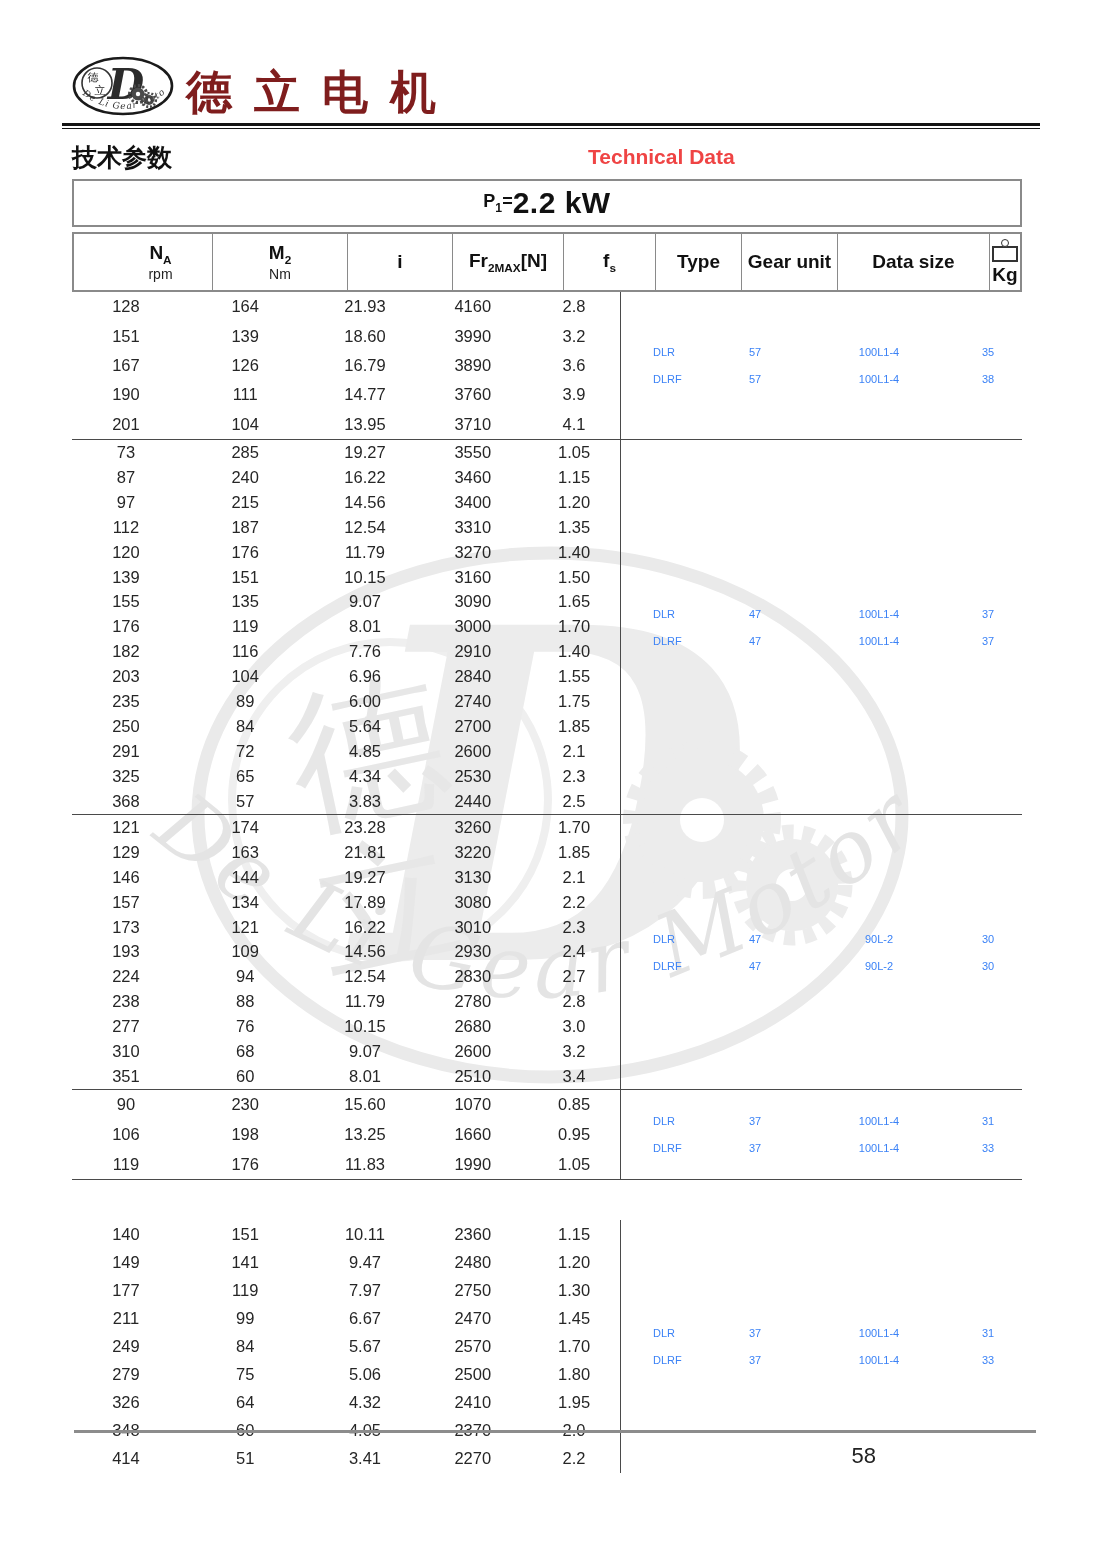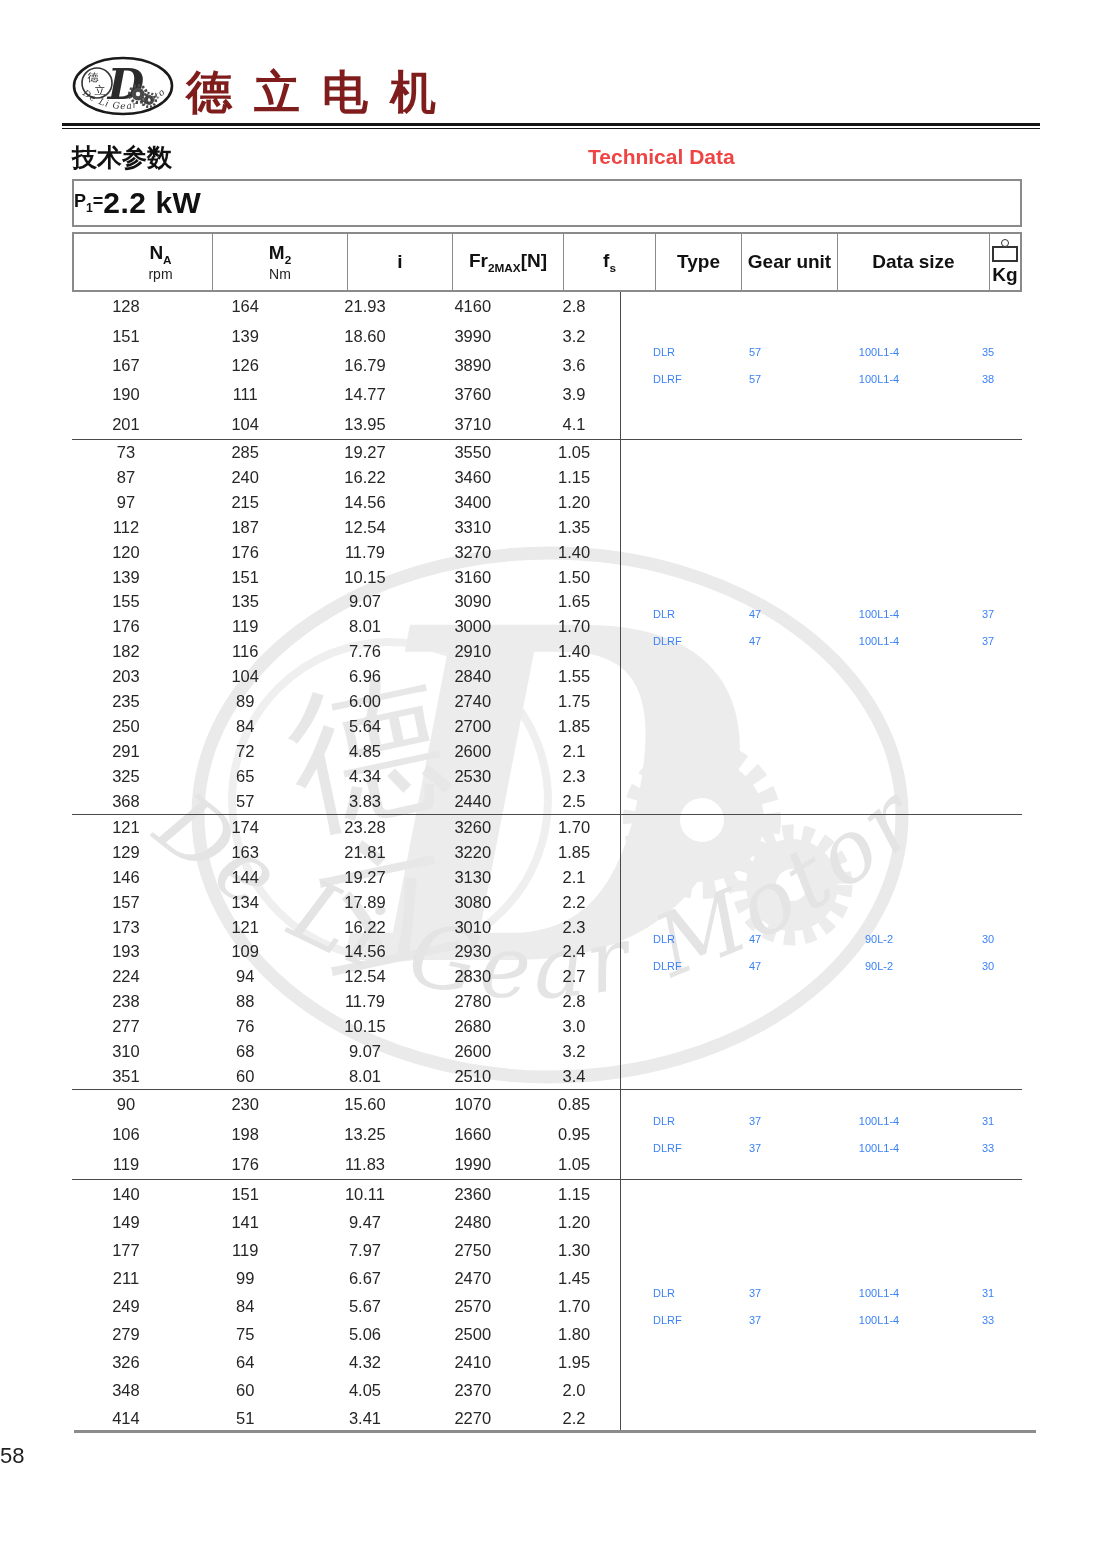--- a/index.html
+++ b/index.html
@@ -18,21 +18,21 @@
   }
   .header-rule { left:62px; top:123px; width:978px; height:6px;
     border-top:3px solid #151515; border-bottom:1px solid #151515; }
 
   .sec-title-cn { left:72px; top:141px; font-size:25px; font-weight:bold; color:#111; }
   .sec-title-en { left:588px; top:145px; font-size:21px; font-weight:bold; color:#ef4444; }
 
   
   .title-box {
     left:72px; top:179px; width:950px; height:48px; border:2px solid #8a8a8a;
-    display:flex; align-items:center; background:transparent;
+    display:flex; align-items:center; justify-content:center; background:transparent;
   }
   .p-small { font-size:18px; font-weight:bold; color:#111; }
   .p-small sub { font-size:0.68em; }
   .p-big { font-size:30px; font-weight:bold; color:#111; letter-spacing:0.5px; }
 
   
   .thead {
     left:72px; top:232px; width:950px; height:60px; border:2px solid #8a8a8a;
     display:flex; background:transparent;padding-left:35px;
   }
@@ -57,21 +57,21 @@
   .dcell { font-size:16.5px; color:#262626; text-align:center; }
   .c0{width:104px}.c1{width:135px}.c2{width:105px}.c3{width:111px}.c4{width:92px}
   .sec-right { flex:1; display:flex; flex-direction:column; justify-content:center; }
   .vrow { display:flex; align-items:center; height:27px; }
   .vcell { font-size:11px; color:#3b82f6; text-align:center; }
   .r0{width:86px; text-align:left; padding-left:32px;}
   .r1{width:96px}.r2{width:152px}.r3{width:66px}
 
   
   .footer-rule { left:74px; top:1430px; width:962px; border-top:3px solid #8c8c8c; }
-  .page-number { left:0; top:1443px; width:876px; text-align:left;
+  .page-number { left:0; top:1443px; width:876px; text-align:right;
     font-size:22px; color:#222; }
 
   
   .watermark { position:absolute; left:90px; top:530px; z-index:0; }
 </style>
 </head>
 <body>
 
 <div class="page">
 
@@ -465,21 +465,21 @@
             <div class="vcell r3">31</div>
           </div>
           <div class="vrow">
             <div class="vcell r0">DLRF</div>
             <div class="vcell r1">37</div>
             <div class="vcell r2">100L1-4</div>
             <div class="vcell r3">33</div>
           </div>
         </div>
       </div>
-      <div class="section last" style="height: 253px;">
+      <div class="section last" style="height: 253px; margin-top: 40px;">
         <div class="sec-left">
           <div class="drow">
             <div class="dcell c0">140</div>
             <div class="dcell c1">151</div>
             <div class="dcell c2">10.11</div>
             <div class="dcell c3">2360</div>
             <div class="dcell c4">1.15</div>
           </div>
           <div class="drow">
             <div class="dcell c0">149</div>

